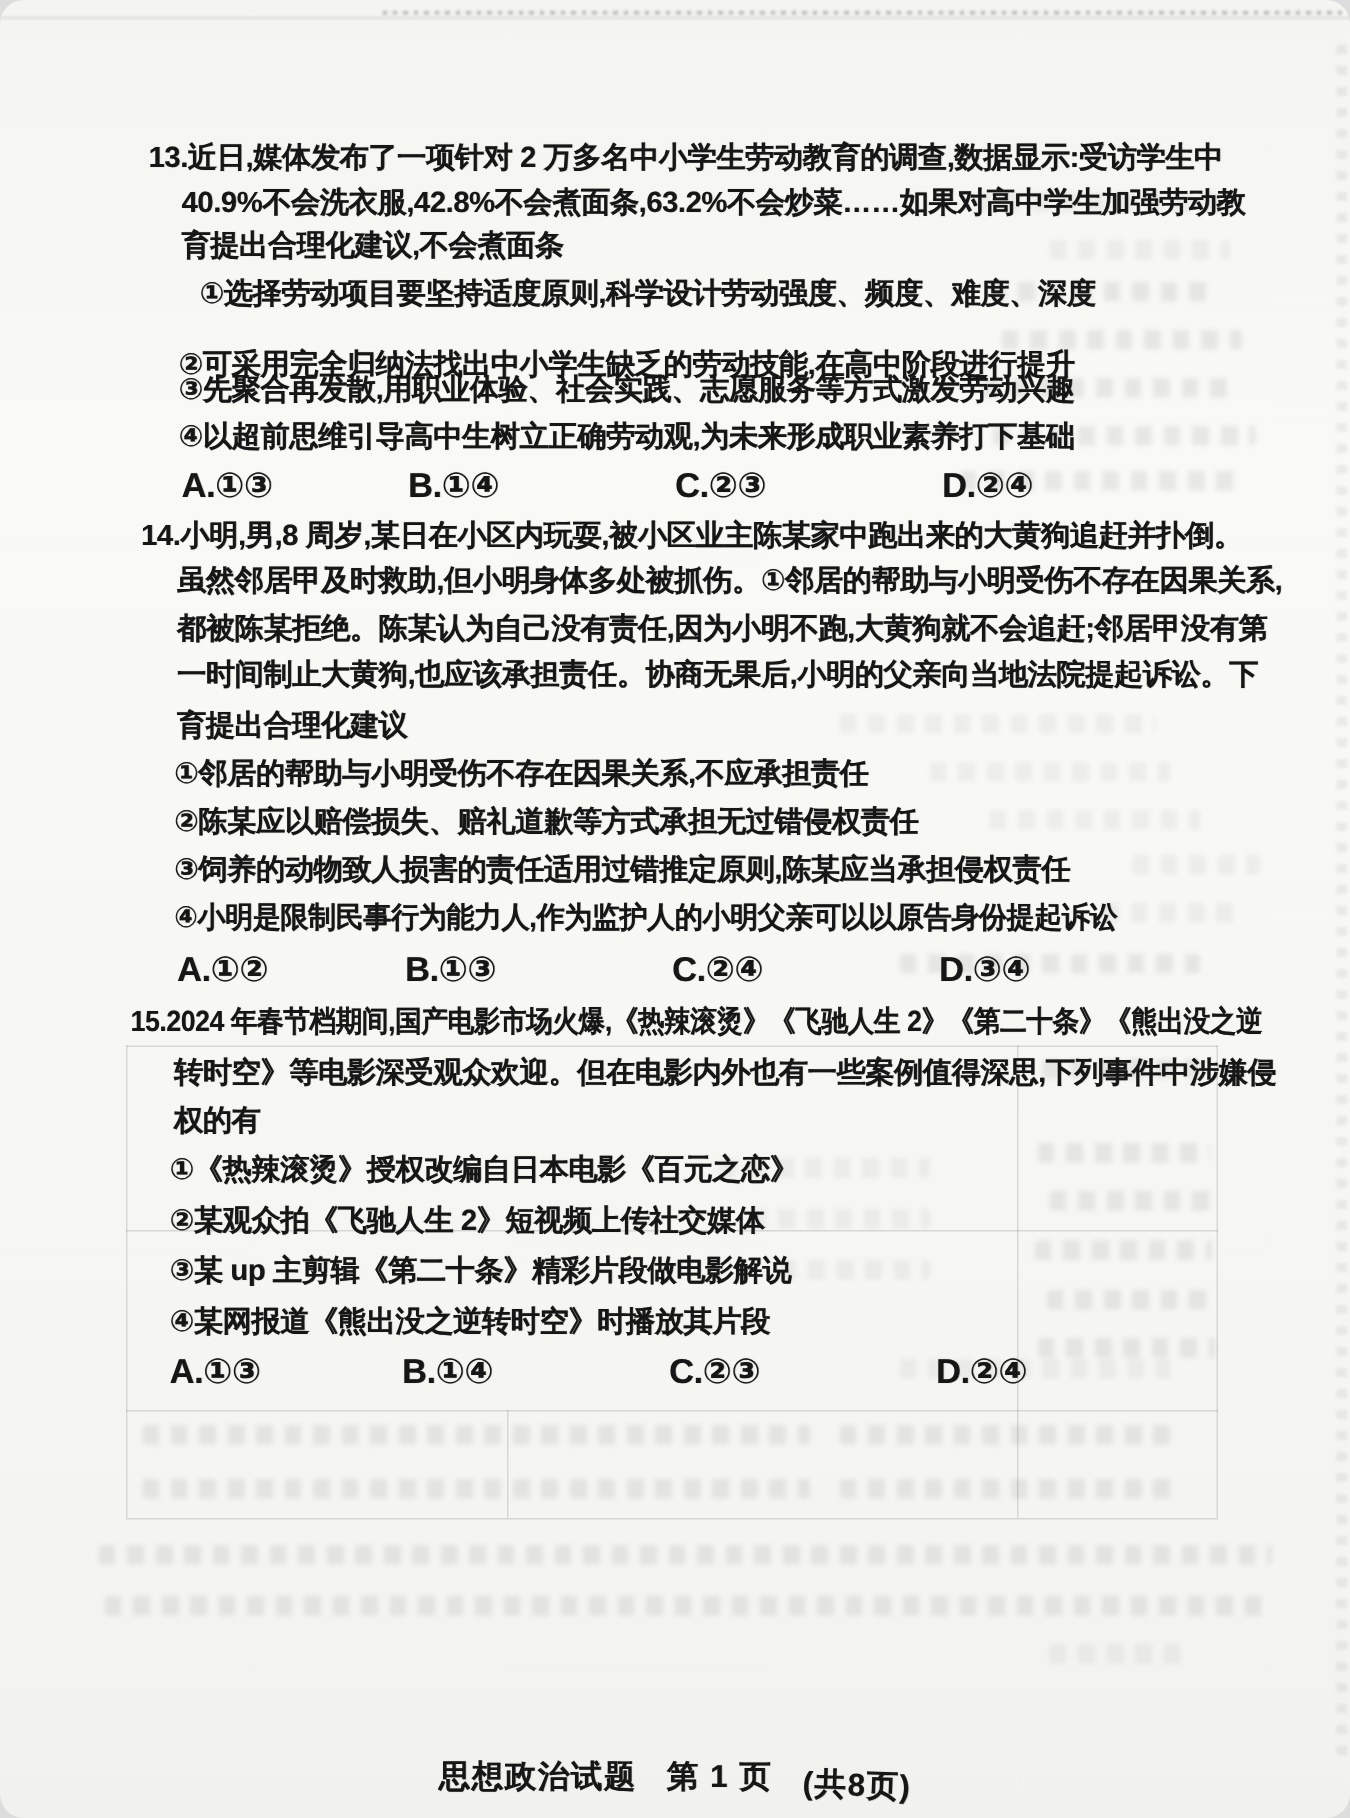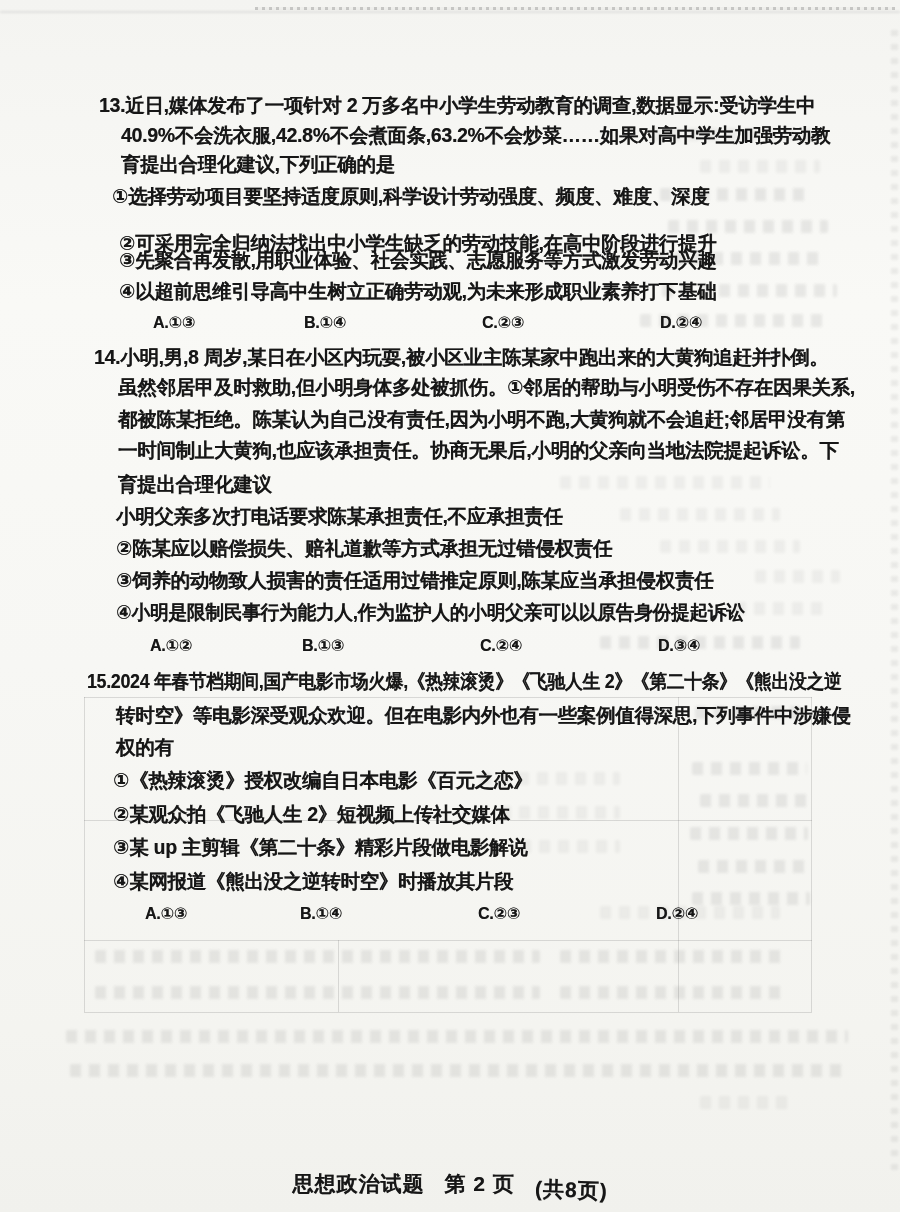--- a/index.html
+++ b/index.html
@@ -5,34 +5,35 @@
   html,body{margin:0;padding:0;}
   body{background:#dddddd;}
   .page{
     position:relative;
     width:900px;height:1212px;
     margin:0 auto;
     overflow:hidden;
     background:linear-gradient(180deg,#f4f4f1 0%,#f9f9f6 25%,#f7f7f4 55%,#f4f4f0 85%,#f1f1ed 100%);
     font-family:"Liberation Sans","DejaVu Sans",sans-serif;
     color:#161616;
+    border-radius:16px;
   }
   .ln{
     position:absolute;
     white-space:nowrap;
     font-size:19.5px;
     font-weight:700;
     letter-spacing:-0.3px;
     line-height:22px;
     transform-origin:left top;
     text-shadow:0.3px 0.3px 0.5px rgba(10,10,10,0.55);
   }
   .s96{transform:scaleX(.96);}
   .s91{transform:scaleX(.91);}
-  .ans{font-size:16px;margin-left:32px;}
+  .ans{font-size:23px;}
   
   .edge-top{
     position:absolute;left:255px;top:7px;width:640px;height:3px;
     background:repeating-linear-gradient(90deg,rgba(60,60,60,.45) 0 3px,rgba(120,120,120,.08) 3px 7px);
     filter:blur(.6px);opacity:.55;
   }
   .edge-top2{
     position:absolute;left:0;top:11px;width:900px;height:2px;
     background:rgba(110,110,110,.14);filter:blur(.8px);
   }
@@ -105,38 +106,38 @@
     <div class="smudge" style="left:560px;top:950px;width:225px"></div>
     <div class="smudge" style="left:560px;top:986px;width:225px"></div>
     <div class="smudge" style="left:66px;top:1030px;width:782px"></div>
     <div class="smudge" style="left:70px;top:1064px;width:776px"></div>
     <div class="smudge lite" style="left:700px;top:1096px;width:92px"></div>
   </div>
 
   <div>
     <div class="ln" style="left:99px;top:94px">13.近日,媒体发布了一项针对 2 万多名中小学生劳动教育的调查,数据显示:受访学生中</div>
     <div class="ln" style="left:121px;top:124px">40.9%不会洗衣服,42.8%不会煮面条,63.2%不会炒菜……如果对高中学生加强劳动教</div>
-    <div class="ln" style="left:121px;top:153px">育提出合理化建议,下列正确的是</div>
-    <div class="ln" style="left:112px;top:185px">①选择劳动项目要坚持适度原则,科学设计劳动强度、频度、难度、深度</div>
+    <div class="ln" style="left:121px;top:153px">育提出合理化建议,不会煮面条</div>
+    <div class="ln" style="left:133px;top:185px">①选择劳动项目要坚持适度原则,科学设计劳动强度、频度、难度、深度</div>
     <div class="ln" style="left:119px;top:232px">②可采用完全归纳法找出中小学生缺乏的劳动技能,在高中阶段进行提升</div>
     <div class="ln" style="left:119px;top:249px">③先聚合再发散,用职业体验、社会实践、志愿服务等方式激发劳动兴趣</div>
     <div class="ln" style="left:119px;top:280px">④以超前思维引导高中生树立正确劳动观,为未来形成职业素养打下基础</div>
     <div class="ln ans" style="left:121px;top:312px">A.①③</div>
     <div class="ln ans" style="left:272px;top:312px">B.①④</div>
     <div class="ln ans" style="left:450px;top:312px">C.②③</div>
     <div class="ln ans" style="left:628px;top:312px">D.②④</div>
   </div>
 
   <div>
     <div class="ln" style="left:94px;top:346px">14.小明,男,8 周岁,某日在小区内玩耍,被小区业主陈某家中跑出来的大黄狗追赶并扑倒。</div>
     <div class="ln" style="left:118px;top:376px">虽然邻居甲及时救助,但小明身体多处被抓伤。①邻居的帮助与小明受伤不存在因果关系,</div>
     <div class="ln" style="left:118px;top:408px">都被陈某拒绝。陈某认为自己没有责任,因为小明不跑,大黄狗就不会追赶;邻居甲没有第</div>
     <div class="ln" style="left:118px;top:439px">一时间制止大黄狗,也应该承担责任。协商无果后,小明的父亲向当地法院提起诉讼。下</div>
     <div class="ln" style="left:118px;top:473px">育提出合理化建议</div>
-    <div class="ln" style="left:116px;top:505px">小明父亲多次打电话要求陈某承担责任,不应承担责任</div>
+    <div class="ln" style="left:116px;top:505px">①邻居的帮助与小明受伤不存在因果关系,不应承担责任</div>
     <div class="ln" style="left:116px;top:537px">②陈某应以赔偿损失、赔礼道歉等方式承担无过错侵权责任</div>
     <div class="ln" style="left:116px;top:569px">③饲养的动物致人损害的责任适用过错推定原则,陈某应当承担侵权责任</div>
     <div class="ln s96" style="left:116px;top:601px">④小明是限制民事行为能力人,作为监护人的小明父亲可以以原告身份提起诉讼</div>
     <div class="ln ans" style="left:118px;top:635px">A.①②</div>
     <div class="ln ans" style="left:270px;top:635px">B.①③</div>
     <div class="ln ans" style="left:448px;top:635px">C.②④</div>
     <div class="ln ans" style="left:626px;top:635px">D.③④</div>
   </div>
 
   <div>
@@ -148,17 +149,17 @@
     <div class="ln" style="left:113px;top:836px">③某 up 主剪辑《第二十条》精彩片段做电影解说</div>
     <div class="ln" style="left:113px;top:870px">④某网报道《熊出没之逆转时空》时播放其片段</div>
     <div class="ln ans" style="left:113px;top:903px">A.①③</div>
     <div class="ln ans" style="left:268px;top:903px">B.①④</div>
     <div class="ln ans" style="left:446px;top:903px">C.②③</div>
     <div class="ln ans" style="left:624px;top:903px">D.②④</div>
   </div>
 
   <div class="footer">
     <span>思想政治试题</span>
-    <span>第 2 页</span>
+    <span>第 1 页</span>
     <span class="total">(共8页)</span>
   </div>
 
 </div>
 
 </body></html>

